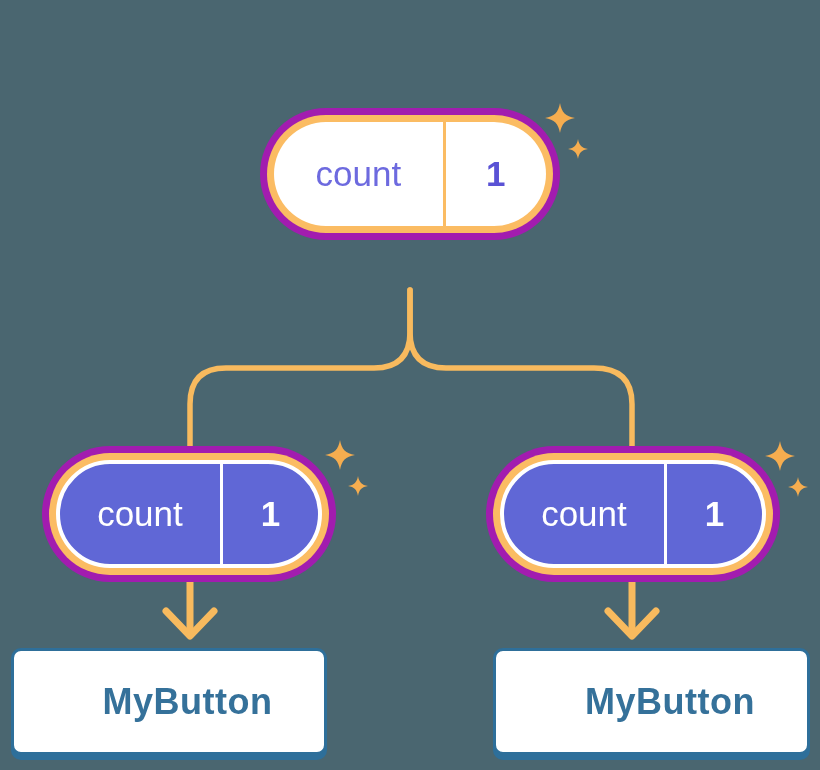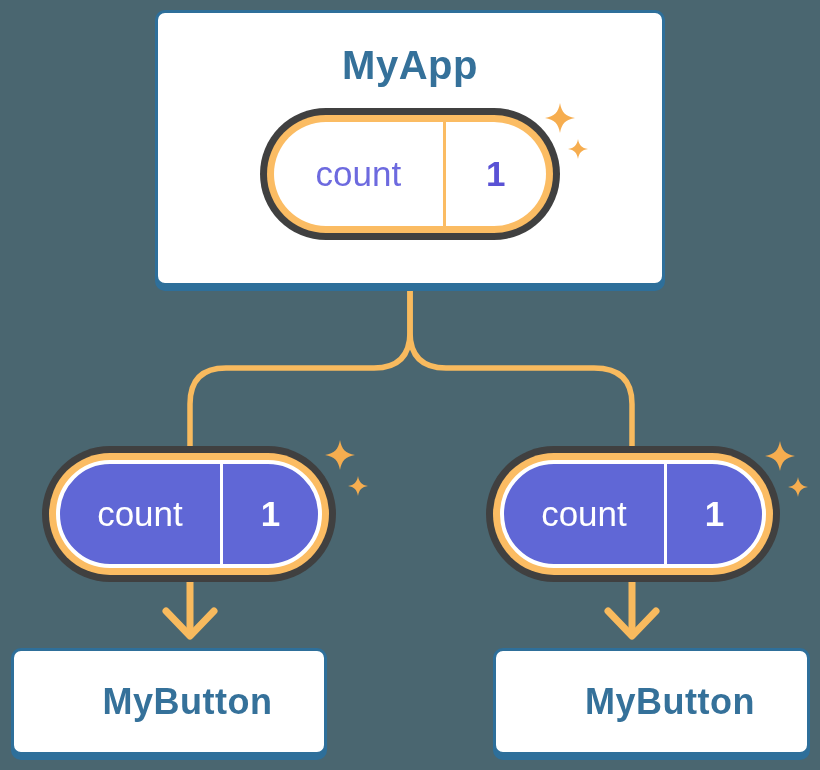--- a/index.html
+++ b/index.html
@@ -33,21 +33,21 @@
     font-weight: 600;
     letter-spacing: 0.5px;
   }
   .card.root .card-title { margin-top: 30px; font-size: 40px; }
   .card.leaf .card-title { font-size: 36px; margin-left: 37px; }
 
   
   .pill {
     position: absolute;
     border-radius: 999px;
-    background: #404040;           
+    background: #a21caf;           
     padding: 7px;
     box-sizing: border-box;
     z-index: 3;
   }
   .pill-ring {
     background: #FBBC63;           
     border-radius: 999px;
     padding: 7px;
     height: 100%;
     box-sizing: border-box;
@@ -113,23 +113,20 @@
 
   <svg class="connectors" width="820" height="770" viewBox="0 0 820 770" aria-hidden="true">
     <path class="branch" d="M410 290 V332 Q410 368 374 368 H226 Q190 368 190 404 V468"></path>
     <path class="branch" d="M410 290 V332 Q410 368 446 368 H594 Q632 368 632 404 V468"></path>
     <path class="arrow" d="M190 578 V632"></path>
     <path class="arrow" d="M166 611 L190 636 L214 611"></path>
     <path class="arrow" d="M632 578 V632"></path>
     <path class="arrow" d="M608 611 L632 636 L656 611"></path>
   </svg>
 
-  <div class="card root">
-    <div class="card-title">MyApp</div>
-  </div>
 
   <div class="pill state">
     <div class="pill-ring">
       <div class="pill-body">
         <span class="seg name">count</span>
         <span class="divider"></span>
         <span class="seg value">1</span>
       </div>
     </div>
   </div>

